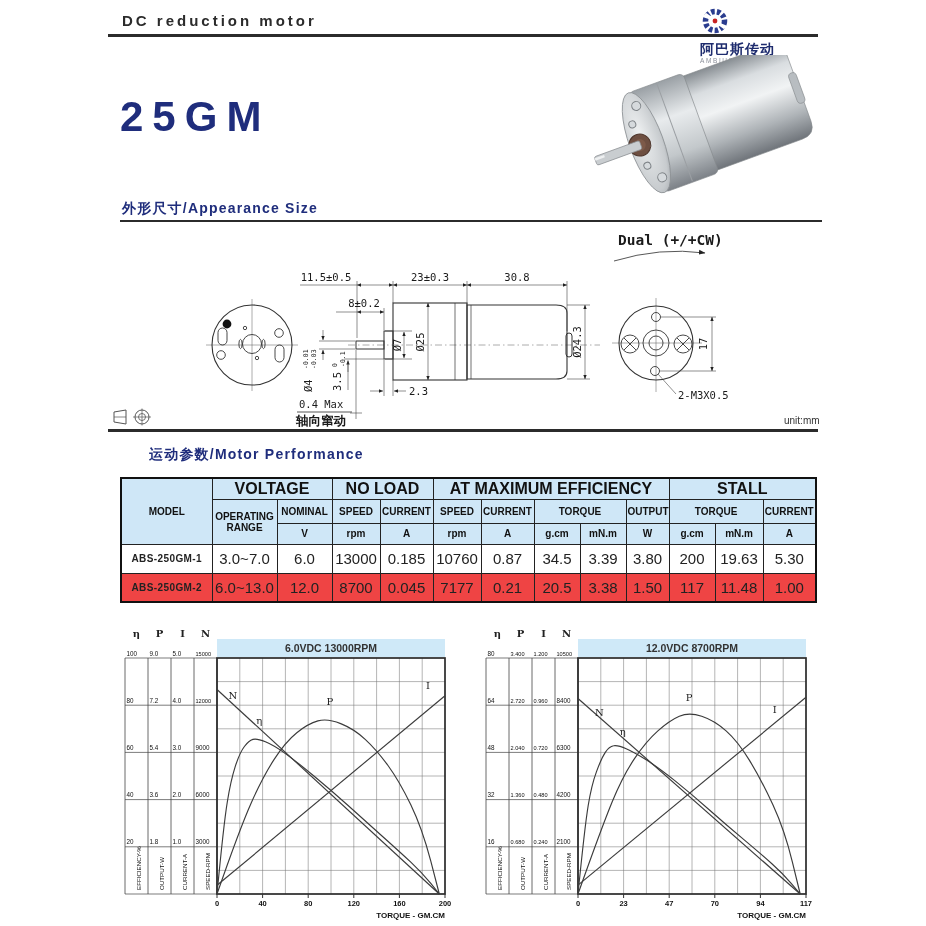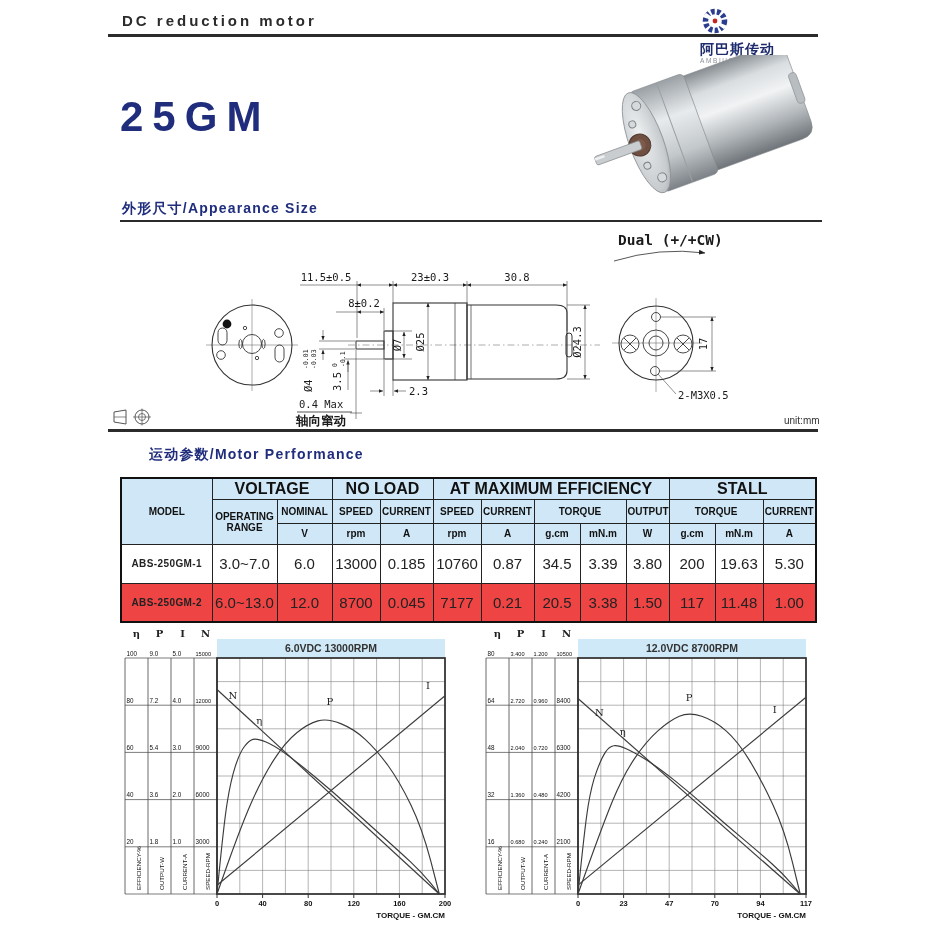--- a/index.html
+++ b/index.html
@@ -24,21 +24,21 @@
   .perf-table{left:120px;top:477px;width:697px;border-collapse:collapse;table-layout:fixed;
               font-family:"Liberation Sans",sans-serif;}
   .perf-table td{border:1px solid #222;text-align:center;vertical-align:middle;padding:0 1px;overflow:hidden;}
   .perf-table{border:2px solid #111;}
   .perf-table .hd{background:#cfe7f7;font-weight:bold;font-size:10px;color:#111;}
   .perf-table .grp{font-size:16px;}
   .perf-table .unit{font-size:10px;}
   .perf-table .model-cell{font-weight:bold;font-size:10px;letter-spacing:0.4px;}
   .perf-table .val{font-size:15px;margin-top:30px;}
   .perf-table tr.alt td{background:#ef4444;}
-  .r1{height:21px;} .r2{height:24px;} .r3{height:21px;} .rd{height:39px;}
+  .r1{height:21px;} .r2{height:24px;} .r3{height:21px;} .rd{height:29px;}
   .two-line{line-height:11px;margin-left:25px;}
   svg text{user-select:none;}
 </style>
 </head>
 <body>
 
 <div class="page">
 
   <div class="abs hdr-title">DC reduction motor</div>
   <div class="abs logo">

